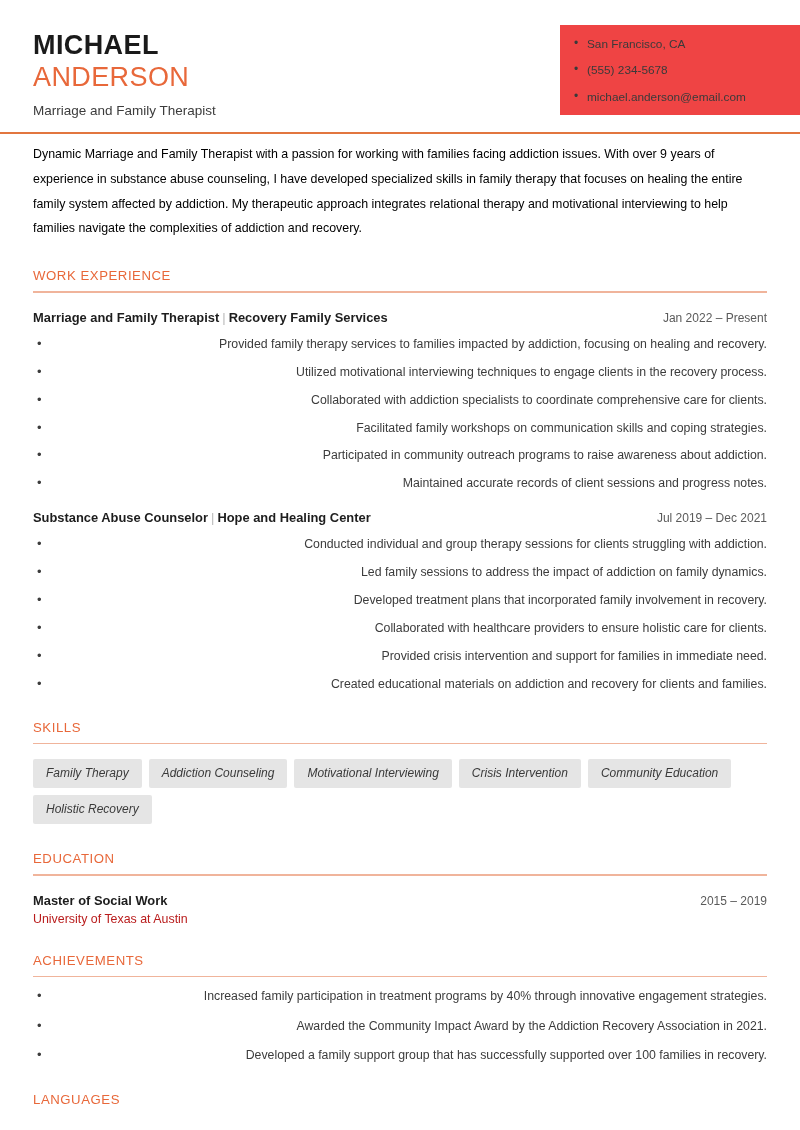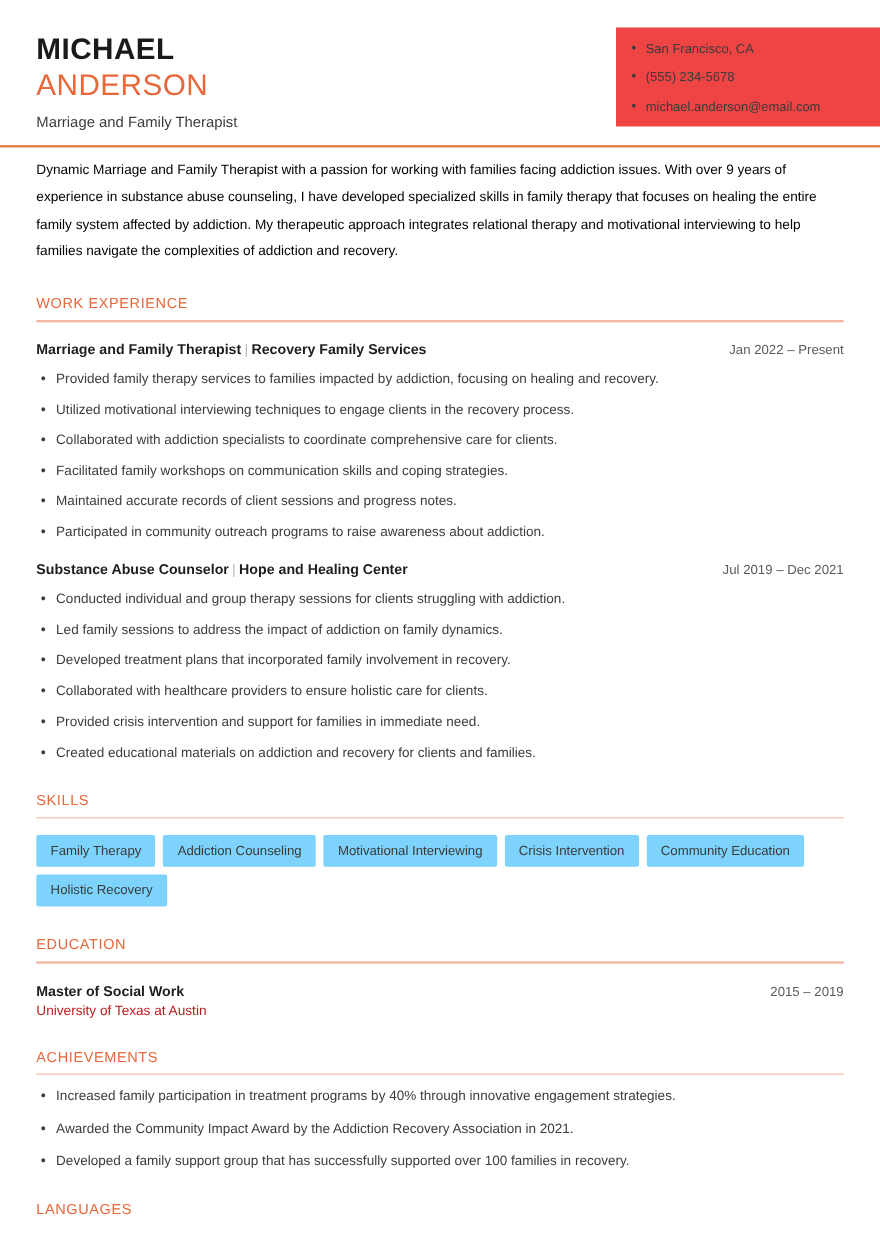--- a/index.html
+++ b/index.html
@@ -138,45 +138,47 @@
     list-style: none;
     margin-top: 11px;
   }
   .bullet {
     position: relative;
     font-size: 12.3px;
     color: #3c3c3c;
     line-height: 1.42;
     padding-left: 18px;
     margin-bottom: 10.5px;
+    text-align: right;
   }
   .bullet:before {
     content: "\2022";
     position: absolute;
     left: 4px;
     top: -1px;
     color: #3c3c3c;
     font-size: 13px;
   }
   .bullets.tight .bullet { margin-bottom: 12px; }
 
   .chips {
     display: flex;
     flex-wrap: wrap;
     gap: 7px;
     margin-top: 15px;
   }
   .chip {
-    background: #7dd3fc;
+    background: #e5e5e5;
     color: #3a3a3a;
     font-size: 12px;
     padding: 7px 13px;
     border-radius: 2px;
     white-space: nowrap;
     line-height: 1.25;
+    font-style: italic;
   }
   .edu-entry { margin-top: 17px; }
 </style>
 </head>
 <body>
 
 <div class="page">
 
   <div class="header">
     <div class="name-block">
@@ -209,22 +211,22 @@
           <div class="entry-title">
             <span>Marriage and Family Therapist</span><span class="entry-sep">|</span><span>Recovery Family Services</span>
           </div>
           <div class="entry-date">Jan 2022 – Present</div>
         </div>
         <ul class="bullets">
           <li class="bullet">Provided family therapy services to families impacted by addiction, focusing on healing and recovery.</li>
           <li class="bullet">Utilized motivational interviewing techniques to engage clients in the recovery process.</li>
           <li class="bullet">Collaborated with addiction specialists to coordinate comprehensive care for clients.</li>
           <li class="bullet">Facilitated family workshops on communication skills and coping strategies.</li>
+          <li class="bullet">Participated in community outreach programs to raise awareness about addiction.</li>
           <li class="bullet">Maintained accurate records of client sessions and progress notes.</li>
-          <li class="bullet">Participated in community outreach programs to raise awareness about addiction.</li>
         </ul>
       </div>
 
       <div class="entry">
         <div class="entry-head">
           <div class="entry-title">
             <span>Substance Abuse Counselor</span><span class="entry-sep">|</span><span>Hope and Healing Center</span>
           </div>
           <div class="entry-date">Jul 2019 – Dec 2021</div>
         </div>

